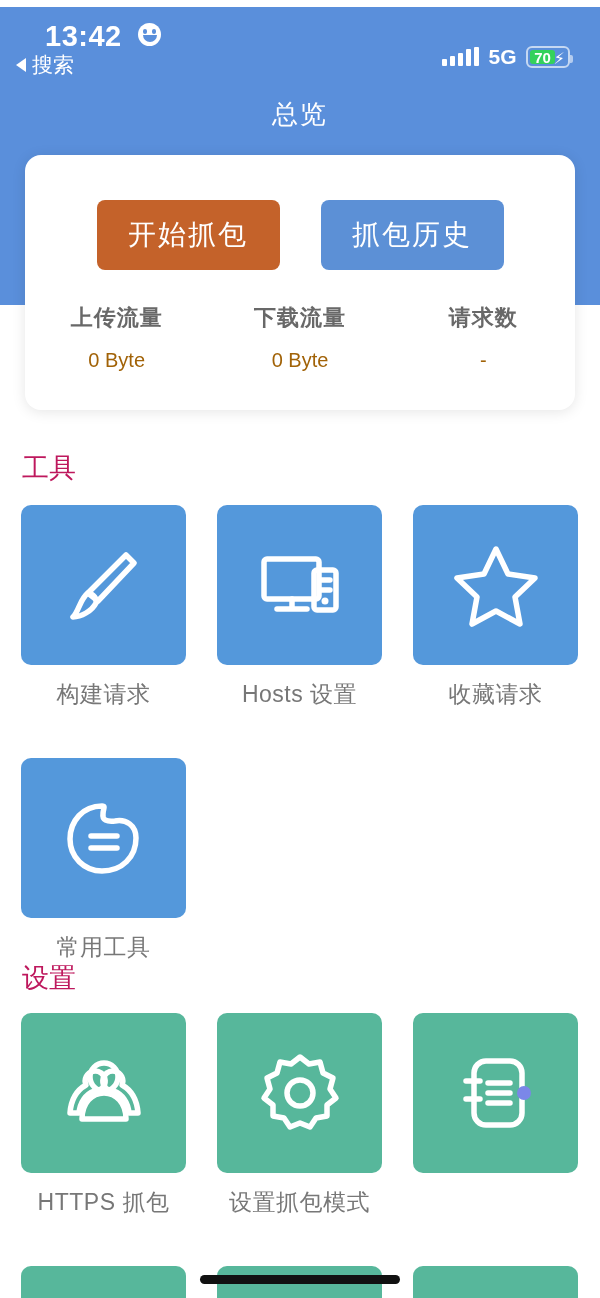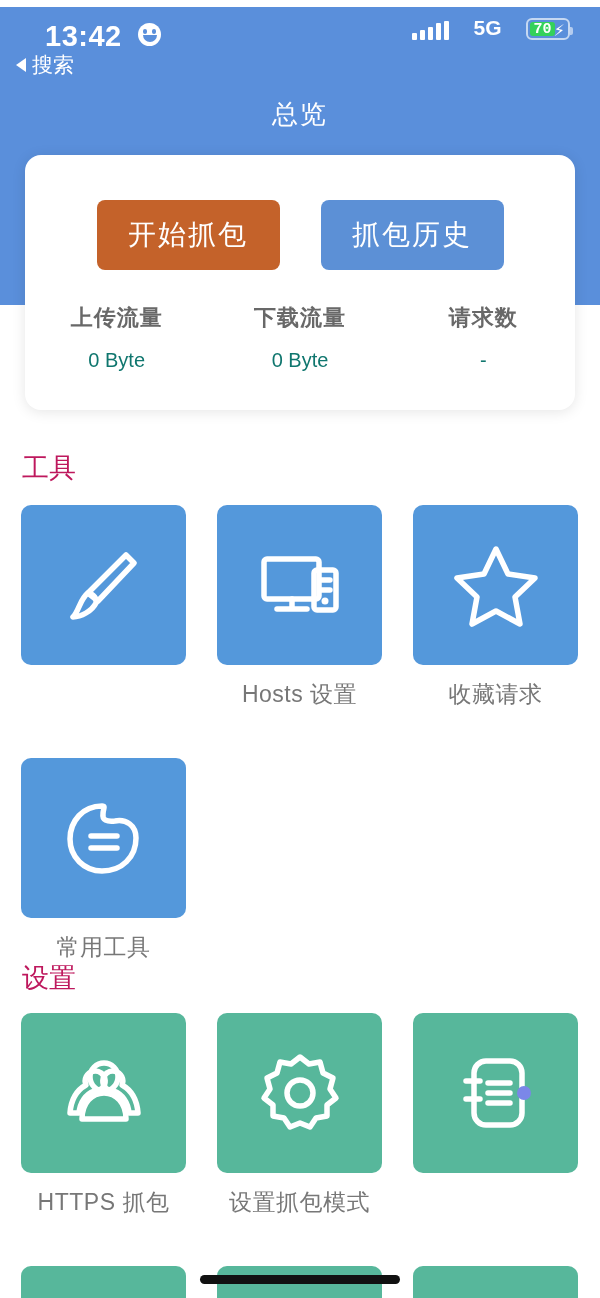--- a/index.html
+++ b/index.html
@@ -35,22 +35,22 @@
     content: ""; position: absolute; left: 5px; top: 6px;
     width: 3.5px; height: 5px; border-radius: 2px; background: #5A8FDB;
     box-shadow: 9px 0 0 #5A8FDB;
   }
   .emoji-face::after {
     content: ""; position: absolute; left: 4.5px; top: 12px;
     width: 14px; height: 7px; background: #5A8FDB;
     border-radius: 0 0 8px 8px;
   }
   .sb-right {
-    position: absolute; right: 30px; top: 9px;
-    display: flex; align-items: flex-end; gap: 24px;
+    position: absolute; right: 30px; top: 38px;
+    display: flex; align-items: center; gap: 9px;
   }
   .signal { display: flex; align-items: flex-end; gap: 3px; height: 18px; }
   .signal i { display: block; width: 5px; background: #ffffff; border-radius: 1px; }
   .signal i:nth-child(1) { height: 7px; }
   .signal i:nth-child(2) { height: 10px; }
   .signal i:nth-child(3) { height: 13px; }
   .signal i:nth-child(4) { height: 17px; }
   .signal i:nth-child(5) { height: 19px; }
   .net-label { font-size: 21px; font-weight: 600; color: #ffffff; letter-spacing: 0.3px; }
   .battery {
@@ -107,21 +107,21 @@
   .btn-history { background: #5C90D6; }
   .stats {
     position: absolute; left: 0; top: 148px; width: 100%;
     display: flex;
   }
   .stat { flex: 1; text-align: center; }
   .stat .label {
     font-size: 22px; font-weight: bold; color: #686868; letter-spacing: 1px;
   }
   .stat .value {
-    margin-top: 16px; font-size: 20px; color: #0f766e;
+    margin-top: 16px; font-size: 20px; color: #a16207;
   }
 
   
   .section-title {
     margin: 0 2px 0 22px; font-size: 27px; color: #be185d; font-weight: normal;
   }
   #tools-title { position: absolute; left: 0; top: 450px; }
   #settings-title { position: absolute; left: 0; top: 960px; }
 
   .grid {
@@ -165,21 +165,21 @@
       <div class="sb-right">
         <span class="signal">
           <i></i>
             <i></i>
             <i></i>
             <i></i>
             <i></i>
         </span>
         <span class="net-label">5G</span>
         <span class="battery">
-          <span class="fill" style="width: 70%; font-family: Liberation Mono, monospace;">
+          <span class="fill" style="width: 70%;">
             <span class="pct">70</span>
           </span>
           <span class="bolt">⚡</span>
         </span>
       </div>
     </div>
 
     <div class="backnav">
       <span class="back-caret"></span>
       <span>搜索</span>
@@ -213,20 +213,21 @@
 
   <div class="grid" id="tools-grid">
 
     <div class="tile">
       <div class="tile-icon blue">
         <svg width="92" height="92" viewBox="0 0 92 92" fill="none" stroke="#ffffff" stroke-width="5.5" stroke-linecap="round" stroke-linejoin="round">
           <path d="M68 16 L76 24 L40 62 L30 54 Z"></path>
           <path d="M30 54 C22 60 21 72 15 78 C23 78 34 72 38 64 C39 60 36 55 30 54 Z"></path>
         </svg>
       </div>
+      <div class="tile-label">构建请求</div>
     </div>
 
     <div class="tile">
       <div class="tile-icon blue">
         <svg width="95" height="95" viewBox="0 0 95 95" fill="none" stroke="#ffffff" stroke-width="5.5" stroke-linecap="round" stroke-linejoin="round">
           <rect x="12" y="21" width="55" height="40" rx="3"></rect>
           <path d="M40 61 v8"></path>
           <path d="M25 71 h30"></path>
           <rect x="62" y="32" width="22" height="40" rx="3"></rect>
           <path d="M68 42 h10 M68 52 h10"></path>

